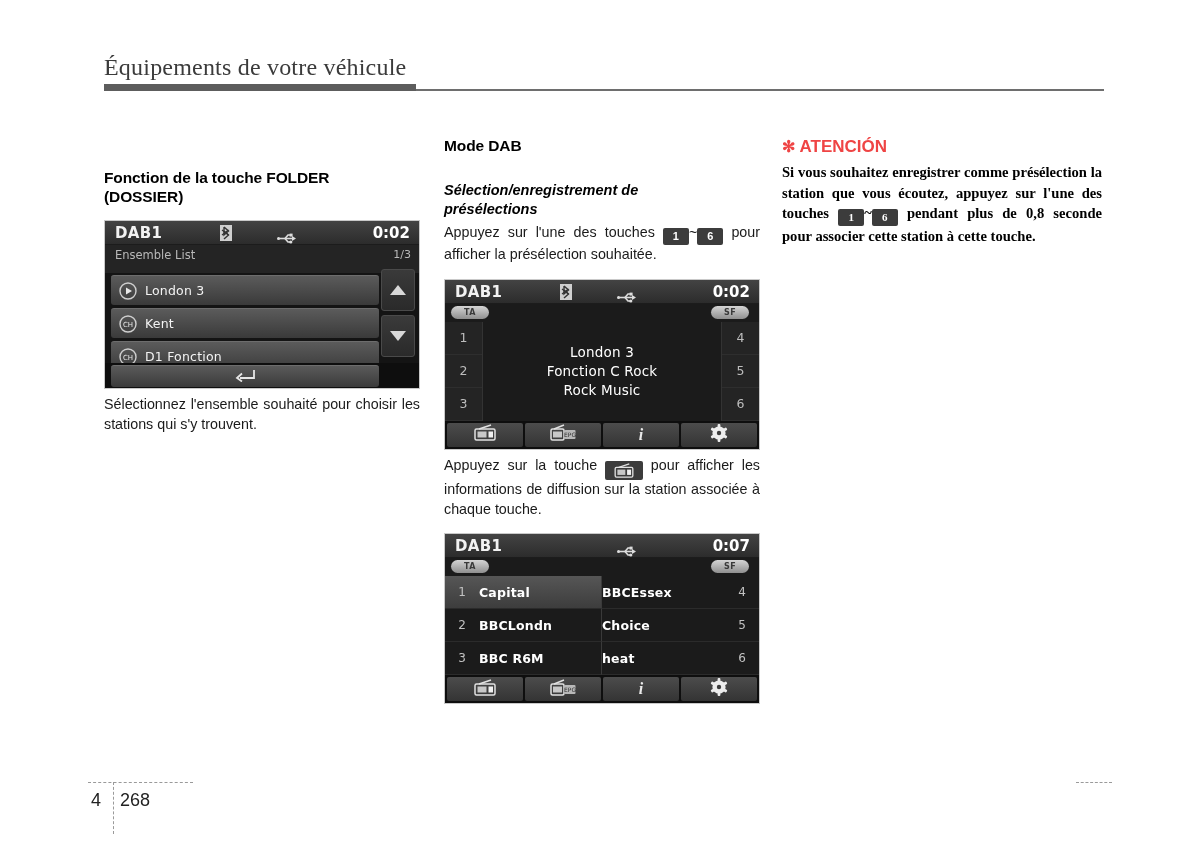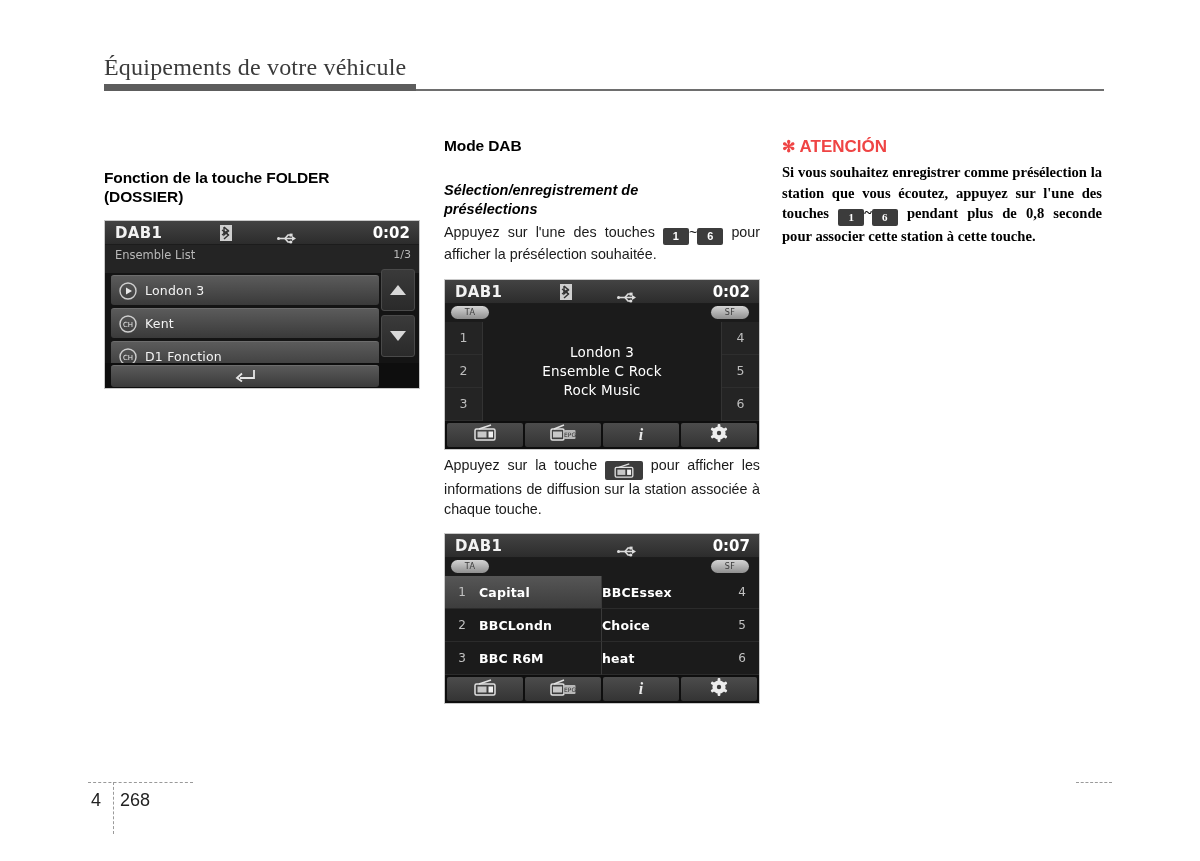--- a/index.html
+++ b/index.html
@@ -147,21 +147,21 @@
     border-radius: 3px; border-top: 1px solid #6d6d6d;
     display: flex; align-items: center; justify-content: center;
   }
 
   
   .tabar { position: relative; height: 18px; background: #1b1b1b; }
   .pill {
     position: absolute; top: 2px;
     width: 38px; height: 13px; border-radius: 7px;
     background: linear-gradient(#d4d4d4, #8f8f8f);
-    color: #3a3a3a; font-size: 8px; font-weight: normal;
+    color: #3a3a3a; font-size: 8px; font-weight: bold;
     display: flex; align-items: center; justify-content: center;
     letter-spacing: .5px;
   }
   .pill-ta { left: 6px; }
   .pill-sf { right: 10px; margin-left: 16px; }
 
   .playarea {
     position: relative; height: 99px;
     background: #1b1b1b;
   }
@@ -348,20 +348,21 @@
           <span>
             <svg width="22" height="14" viewBox="0 0 22 14">
                 <path d="M20 2 L20 10 L6 10" stroke="#e6e6e6" stroke-width="1.8" fill="none"></path>
                 <path d="M8 5.5 L3 10 L8 13.5" stroke="#e6e6e6" stroke-width="1.8" fill="none"></path>
               </svg>
           </span>
         </div>
       </div>
     </div>
 
+    <p class="body">Sélectionnez l'ensemble souhaité pour choisir les stations qui s'y trouvent.</p>
   </div>
 
   <div class="col col-mid">
     <h2 class="sec-title">Mode DAB</h2>
 
     <h3 class="sub-title">
       <span>Sélection/enregistrement de</span><br>
       <span>présélections</span>
     </h3>
 
@@ -401,21 +402,21 @@
       </div>
 
       <div class="playarea">
         <div class="sidecol left">
           <div class="sidenum">1</div>
           <div class="sidenum">2</div>
           <div class="sidenum">3</div>
         </div>
         <div class="nowplaying">
           <div class="np-line">London 3</div>
-          <div class="np-line">Ensemble C Rock</div>
+          <div class="np-line">Fonction C Rock</div>
           <div class="np-line">Rock Music</div>
         </div>
         <div class="sidecol right">
           <div class="sidenum">4</div>
           <div class="sidenum">5</div>
           <div class="sidenum">6</div>
         </div>
       </div>
 
       <div class="toolbar">

